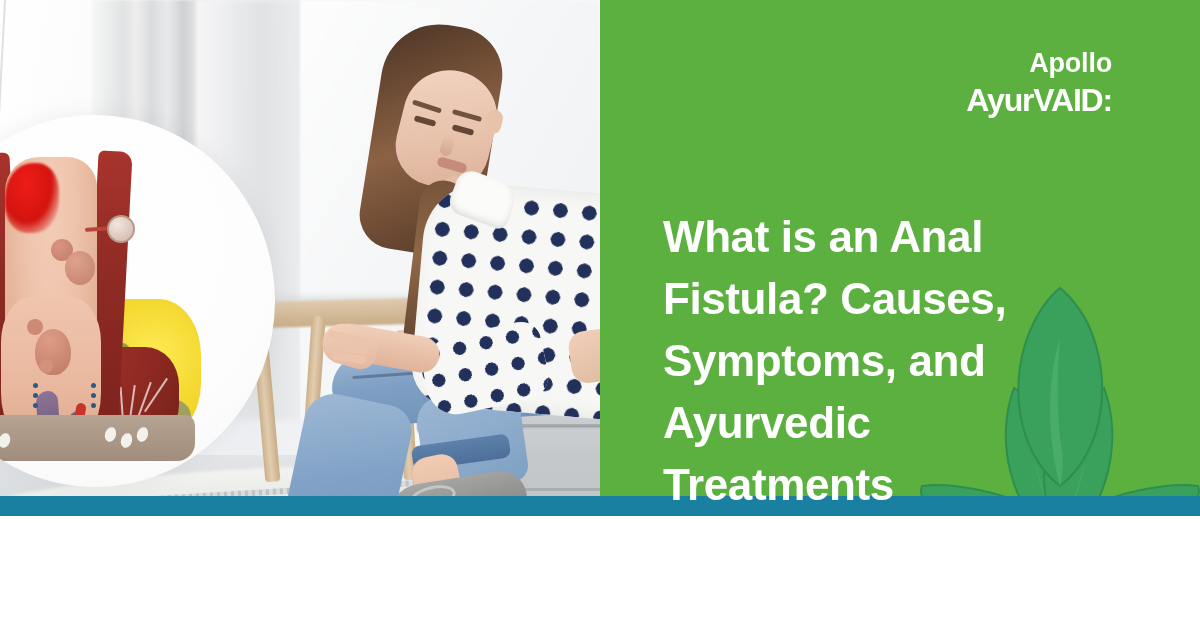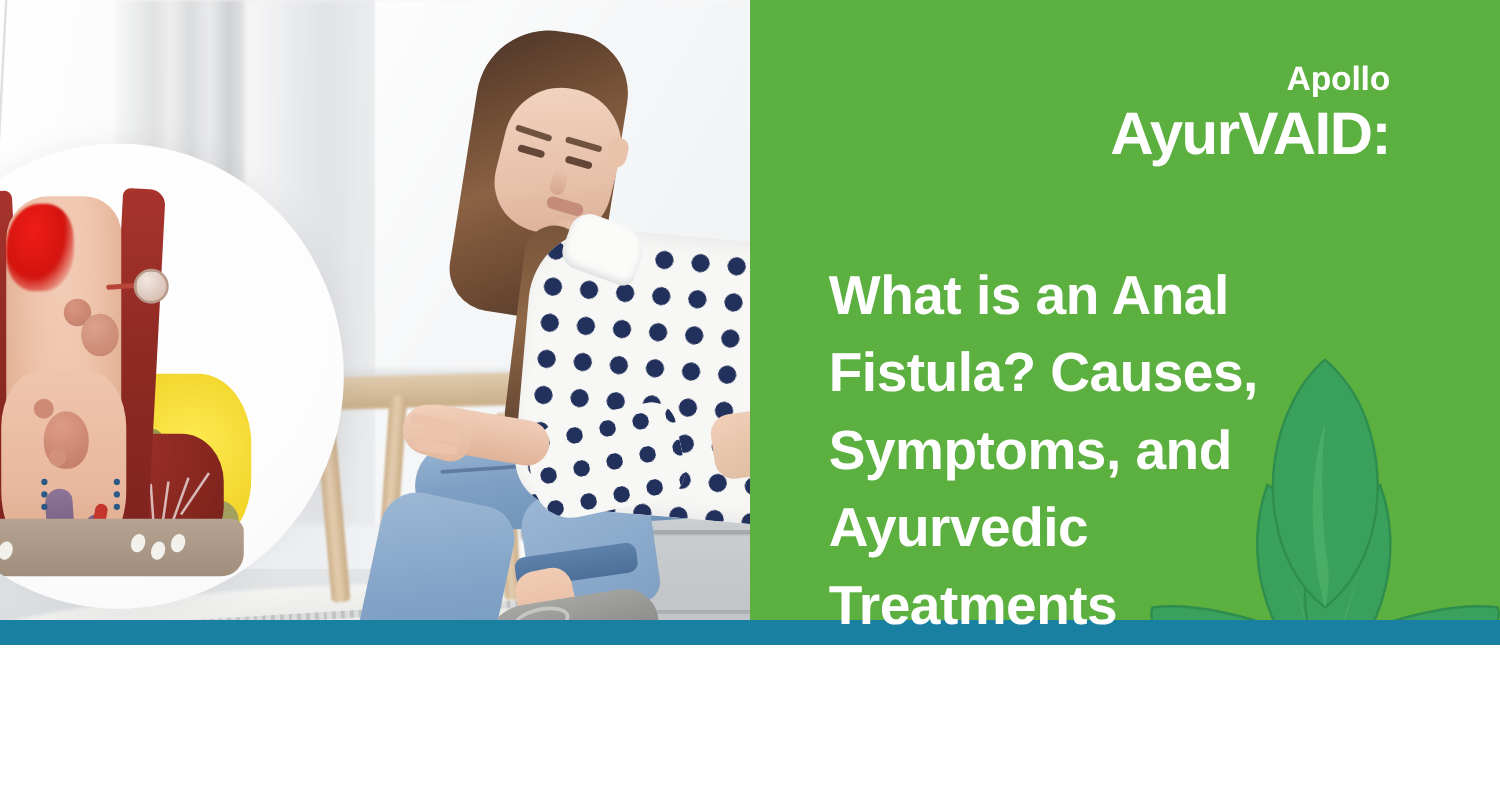--- a/index.html
+++ b/index.html
@@ -473,21 +473,21 @@
     line-height:1;
   }
   .logo-apollo {
     font-size:27px;
     font-weight:700;
     letter-spacing:-.2px;
     display:block;
     margin-bottom:7px;
   }
   .logo-ayurvaid {
-    font-size:48px;
+    font-size:32px;
     font-weight:800;
     letter-spacing:-1.2px;
     display:block;
     white-space:nowrap;
   }
   .logo-ayur { font-weight:700; }
   .logo-vaid { font-weight:800; }
 
   .headline {
     position:absolute;

